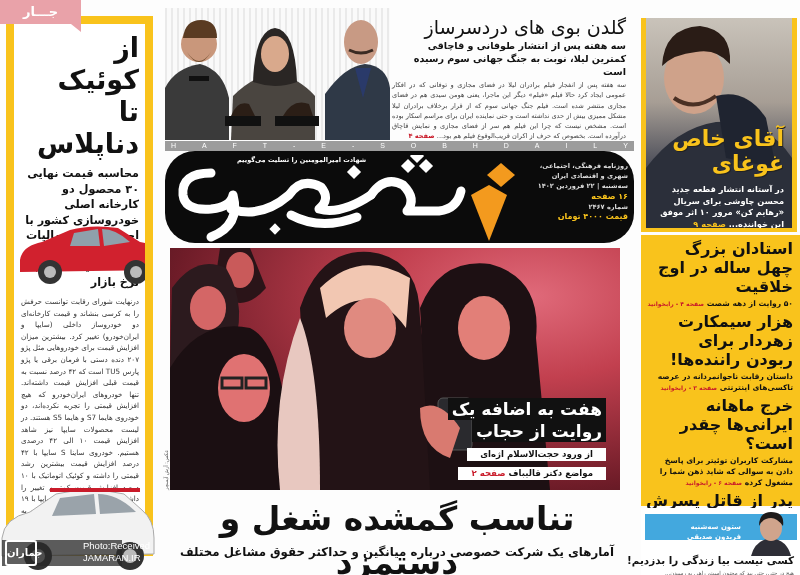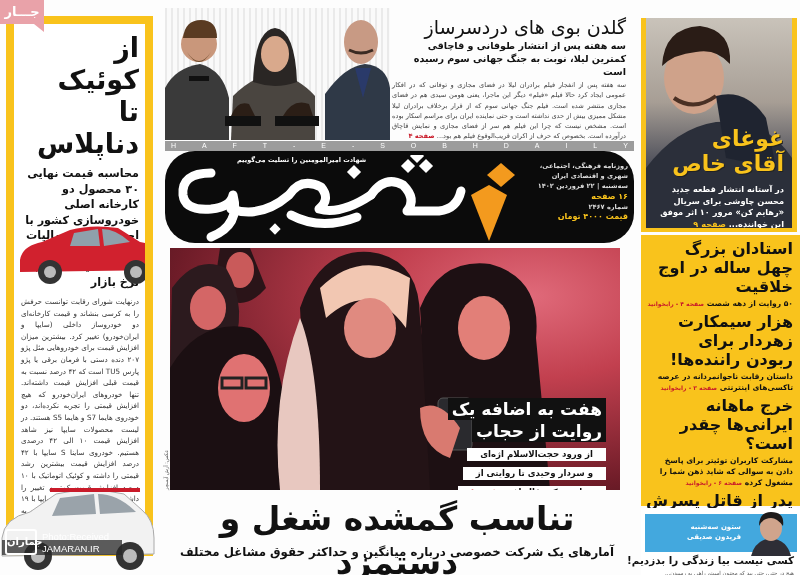--- a/index.html
+++ b/index.html
@@ -2,38 +2,38 @@
 <html><head>
 <meta charset="utf-8">
 <style>
   * { box-sizing: border-box; margin: 0; padding: 0; }
   html, body { width: 800px; height: 575px; overflow: hidden; background: #ffffff; }
   body { font-family: "DejaVu Sans", sans-serif; position: relative; direction: ltr; }
 
   .page { position: absolute; left: 0; top: 0; width: 800px; height: 575px; background: #fdfdfd; }
 
   
-  .wm-tag { position: absolute; left: 0; top: 0; width: 44px; height: 24px; background: #e9a2a9; color: #fff;
+  .wm-tag { position: absolute; left: 0; top: 0; width: 81px; height: 24px; background: #e9a2a9; color: #fff;
             font-weight: bold; font-size: 13px; text-align: center; line-height: 24px; z-index: 6; }
   .wm-tag:after { content: ""; position: absolute; right: 0; bottom: -8px; border-left: 10px solid transparent;
                   border-top: 8px solid #e9a2a9; }
 
   
   .left-col { position: absolute; left: 6px; top: 16px; width: 147px; height: 540px; background: #f9c31c; }
   .left-inner { position: absolute; left: 8px; top: 8px; width: 131px; height: 530px; background: #ffffff; overflow: hidden; direction: rtl; }
   .left-headline { font-family: "DejaVu Sans", sans-serif; font-weight: bold; font-size: 27px; line-height: 32px; color: #111;
                    text-align: right; padding: 8px 6px 0 6px; letter-spacing: -1px; margin-left: 40px; }
   .left-sub { font-weight: bold; font-size: 11.2px; line-height: 15.5px; color: #111; text-align: right; padding: 6px 6px 0 6px; }
   .car-red { position: absolute; left: -2px; top: 192px; width: 158px; height: 72px; }
   .left-body { position: absolute; top: 272px; right: 6px; width: 118px; font-size: 7.2px; line-height: 11.6px; color: #333; text-align: justify; }
   .page-ref { color: #c91b2a; font-weight: bold; }
   .car-white { position: absolute; left: -10px; top: 480px; width: 168px; height: 95px; }
 
   
-  .credit { position: absolute; left: 2px; top: 540px; width: 120px; height: 15px; background: rgba(40,40,40,0.75); display: flex; align-items: flex-end; z-index: 5; }
+  .credit { position: absolute; left: 2px; top: 540px; width: 120px; height: 26px; background: rgba(40,40,40,0.75); display: flex; align-items: flex-start; z-index: 5; gap: 41px; }
   .credit-logo { width: 32px; height: 26px; border: 2px solid #fff; border-radius: 3px; margin-left: 3px; color: #fff; font-size: 10px; font-weight: bold; text-align: center; line-height: 22px; }
   .credit-text { color: #fff; font-size: 9.5px; line-height: 12px; margin-left: 5px; font-family: "Liberation Sans", sans-serif; }
 
   
   .top-photo { position: absolute; left: 165px; top: 8px; width: 225px; height: 132px; overflow: hidden; background: #f0f0f0; }
   .stripes { position: absolute; inset: 0; background: repeating-linear-gradient(90deg, #eaeaea 0 2px, #fafafa 2px 6px); }
 
   
   .top-story { position: absolute; left: 392px; top: 16px; width: 234px; height: 124px; direction: rtl; text-align: right; }
   .top-story-title { font-weight: normal; font-size: 19px; line-height: 22px; color: #111; letter-spacing: -0.5px; }
@@ -69,21 +69,21 @@
   .bottom-sub { position: absolute; left: 166px; top: 543px; width: 462px; direction: rtl; text-align: center; font-weight: bold; font-size: 11.8px; line-height: 18px; color: #111; }
 
   
   .right-news { position: absolute; left: 641px; top: 235px; width: 159px; height: 271px; background: #f9c31c; direction: rtl; text-align: right; padding: 4px 7px 0 5px; }
   .rn-title { font-weight: bold; font-size: 16px; line-height: 19px; color: #111; letter-spacing: -0.5px; }
   .rn-sub { font-weight: bold; font-size: 7.6px; line-height: 11px; color: #111; margin: 2px 0 3px 0; }
   .rn-ref { color: #c91b2a; font-size: 6px; font-weight: bold; }
 
   
   .column-box { position: absolute; left: 641px; top: 508px; width: 159px; height: 67px; background: #fff; }
-  .column-head { position: absolute; left: 4px; top: 6px; width: 152px; height: 38px; background: #43a8de; }
+  .column-head { position: absolute; left: 4px; top: 6px; width: 152px; height: 26px; background: #43a8de; }
   .column-label { position: absolute; right: 56px; top: 8px; direction: rtl; text-align: right; color: #fff; font-size: 7px; line-height: 10px; font-weight: bold; }
   .column-author-pic { position: absolute; right: 4px; top: -4px; width: 44px; height: 46px; }
   .column-title { position: absolute; right: 6px; top: 46px; direction: rtl; text-align: right; font-weight: bold; font-size: 10.4px; color: #111; white-space: nowrap; }
   .column-body { position: absolute; right: 6px; top: 62px; direction: rtl; font-size: 5.5px; color: #555; white-space: nowrap; }
 </style>
 </head>
 <body>
 
 <div class="page">
 
@@ -166,22 +166,22 @@
   <div class="right-promo">
     <div class="right-promo-inner">
       <svg width="146" height="210" viewBox="0 0 146 210" style="position:absolute;left:0;top:0">
         <path d="M0 210 L0 150 Q30 110 70 104 Q120 100 146 140 L146 210 Z" fill="#2b2f3a"></path>
         <ellipse cx="48" cy="60" rx="30" ry="36" fill="#cfa28a"></ellipse>
         <path d="M16 48 Q18 10 54 8 Q86 12 84 46 Q70 30 50 34 Q28 36 16 48 Z" fill="#2a1c16"></path>
         <path d="M28 80 Q48 94 70 78" stroke="#4a3024" stroke-width="4" fill="none"></path>
         <path d="M70 78 Q100 70 120 100 L130 150 L80 140 Z" fill="#1f2430"></path>
       </svg>
       <div class="right-promo-title">
+        <div>آقای خاص</div>
         <div>غوغای</div>
-        <div>آقای خاص</div>
       </div>
       <div class="right-promo-body">
         <span>در آستانه انتشار قطعه جدید محسن چاوشی برای سریال «رهایم کن» مرور ۱۰ اثر موفق این خواننده...</span>
         <span class="page-ref">صفحه ۹</span>
       </div>
     </div>
   </div>
 
   <div class="ticker">
     <span>H</span>
@@ -252,21 +252,20 @@
       <path d="M260 242 L250 60 Q270 10 320 16 Q372 30 366 90 L380 242 Z" fill="#1d1013"></path>
       <ellipse cx="314" cy="80" rx="26" ry="32" fill="#e27f78"></ellipse>
 
       <rect x="268" y="150" width="34" height="52" rx="5" fill="#2a2a2e" stroke="#555"></rect>
       <path d="M250 160 Q270 150 290 180 L280 210 Q250 200 250 160 Z" fill="#d97a70"></path>
     </svg>
     <div class="main-caption-box">
       <span class="main-caption-line"><span class="main-caption-title">هفت به اضافه یک</span></span>
       <span class="main-caption-line"><span class="main-caption-title">روایت از حجاب</span></span>
       <span class="main-caption-line"><span class="main-caption-sub">از ورود حجت‌الاسلام اژه‌ای</span></span>
-      <span class="main-caption-line"><span class="main-caption-sub">و سردار وحیدی تا روایتی از</span></span>
       <span class="main-caption-line"><span class="main-caption-sub"><span>مواضع دکتر قالیباف</span> <span class="page-ref">صفحه ۲</span></span></span>
     </div>
   </div>
   <div class="photo-credit-vert" style="left:163px;top:490px;">عکس: آرش آیسچر</div>
 
   <div class="bottom-headline">تناسب گمشده شغل و دستمزد</div>
   <div class="bottom-sub">آمارهای یک شرکت خصوصی درباره میانگین و حداکثر حقوق مشاغل مختلف</div>
 
   <div class="right-news">
     <div>

